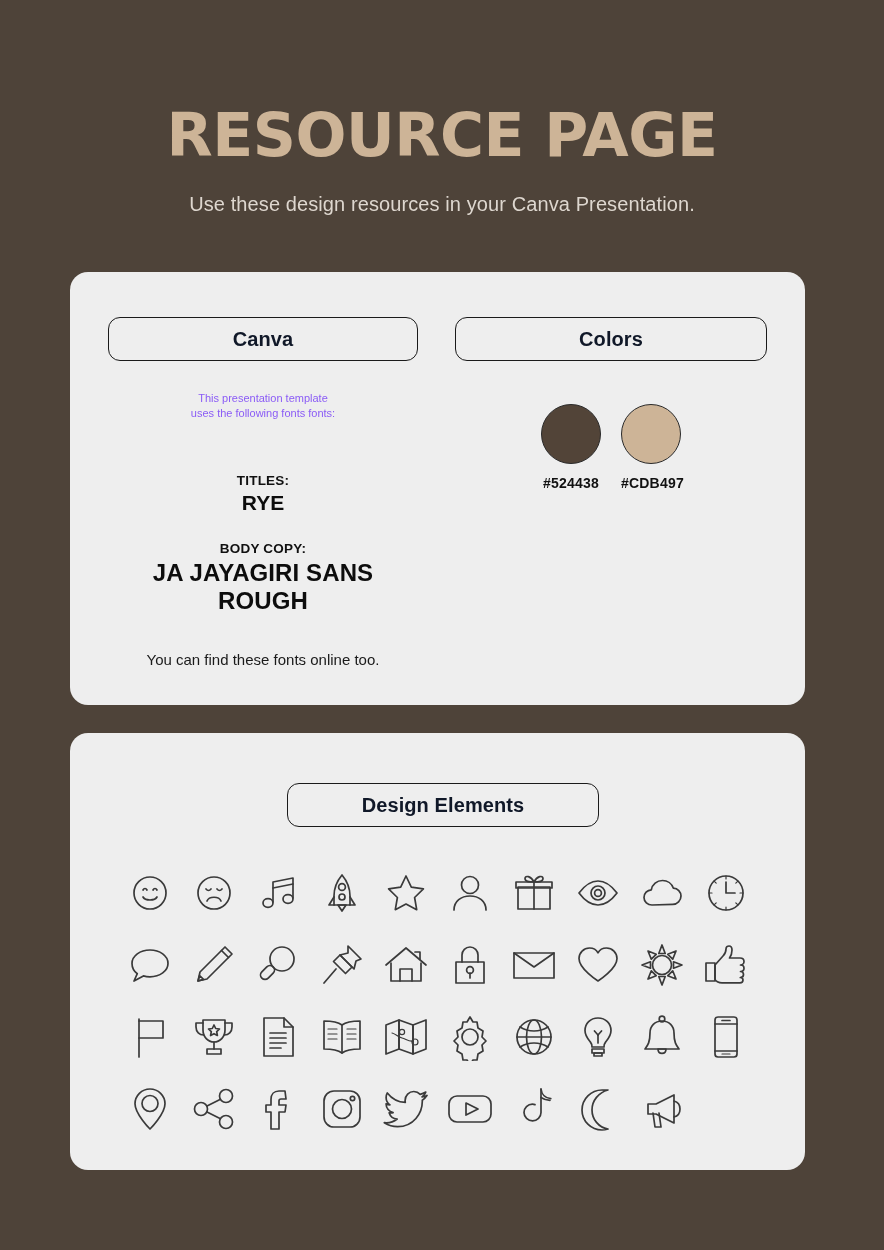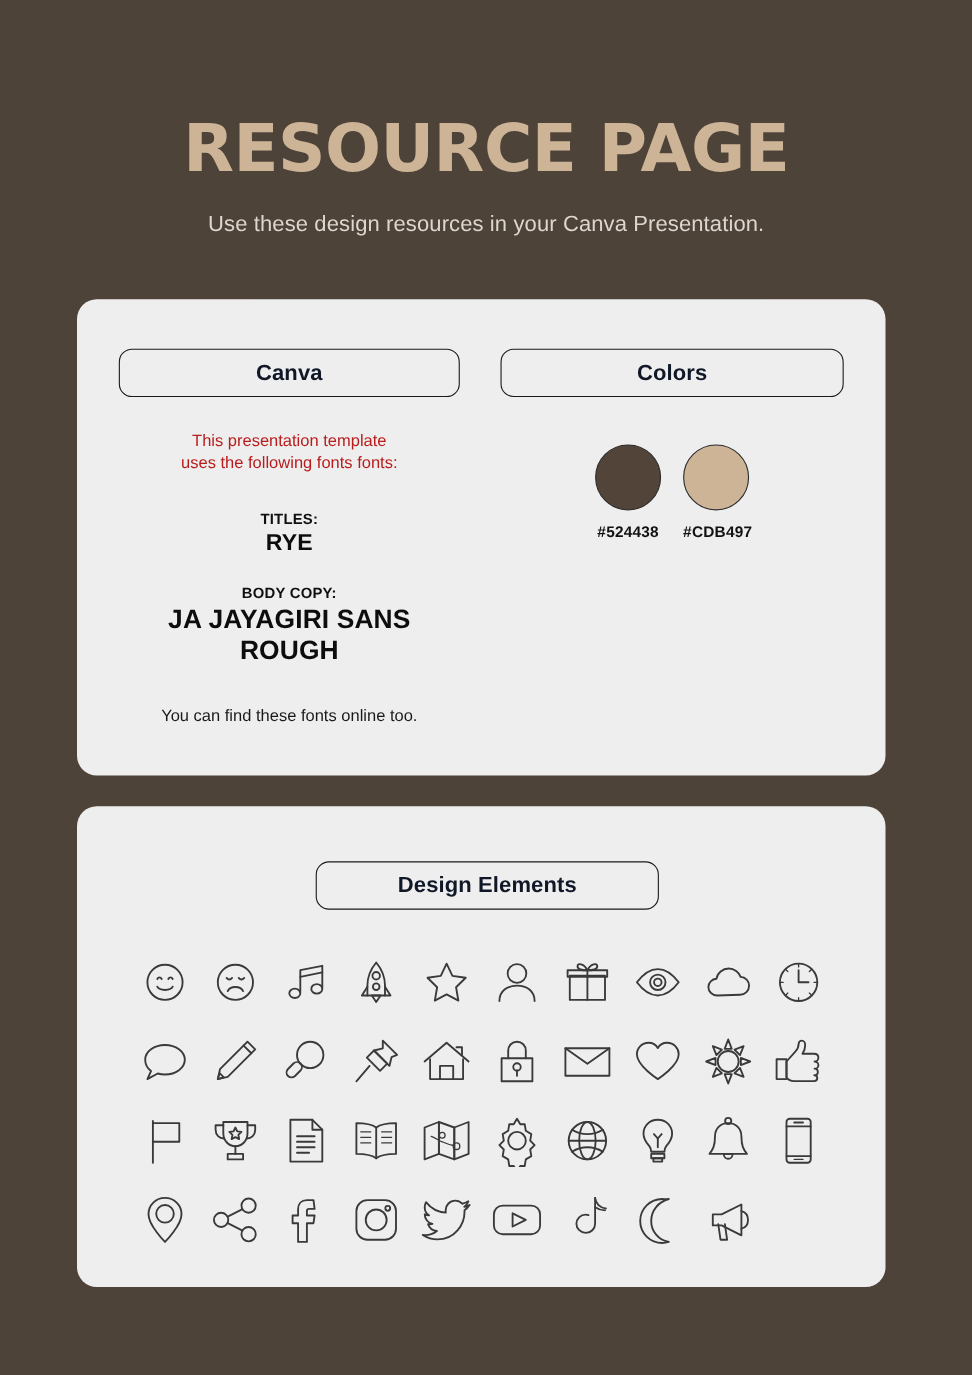--- a/index.html
+++ b/index.html
@@ -79,42 +79,42 @@
     position: absolute;
     left: 38px;
     top: 45px;
     width: 310px;
     text-align: center;
   }
   .fonts-col .pill { height: 44px; width: 100%; }
 
   .fonts-intro {
     margin-top: 30px;
-    font-size: 15px;
+    font-size: 11px;
     line-height: 1.35;
-    color: #b91c1c;
+    color: #8b5cf6;
   }
 
   .font-group { margin-top: 0; }
   .font-role {
     font-size: 13.5px;
     font-weight: 700;
     color: #101010;
     letter-spacing: 0.2px;
   }
   .font-name {
     font-size: 21px;
     font-weight: 700;
     color: #0d0d0d;
     letter-spacing: 0.1px;
     margin-top: 3px;
   }
   .font-name.small { font-size: 24px; }
 
-  .titles-group { margin-top: 32px; }
+  .titles-group { margin-top: 52px; }
   .body-group { margin-top: 26px; }
 
   .fonts-outro {
     margin-top: 36px;
     font-size: 15px;
     color: #1a1a1a;
   }
 
   
   .colors-col {

